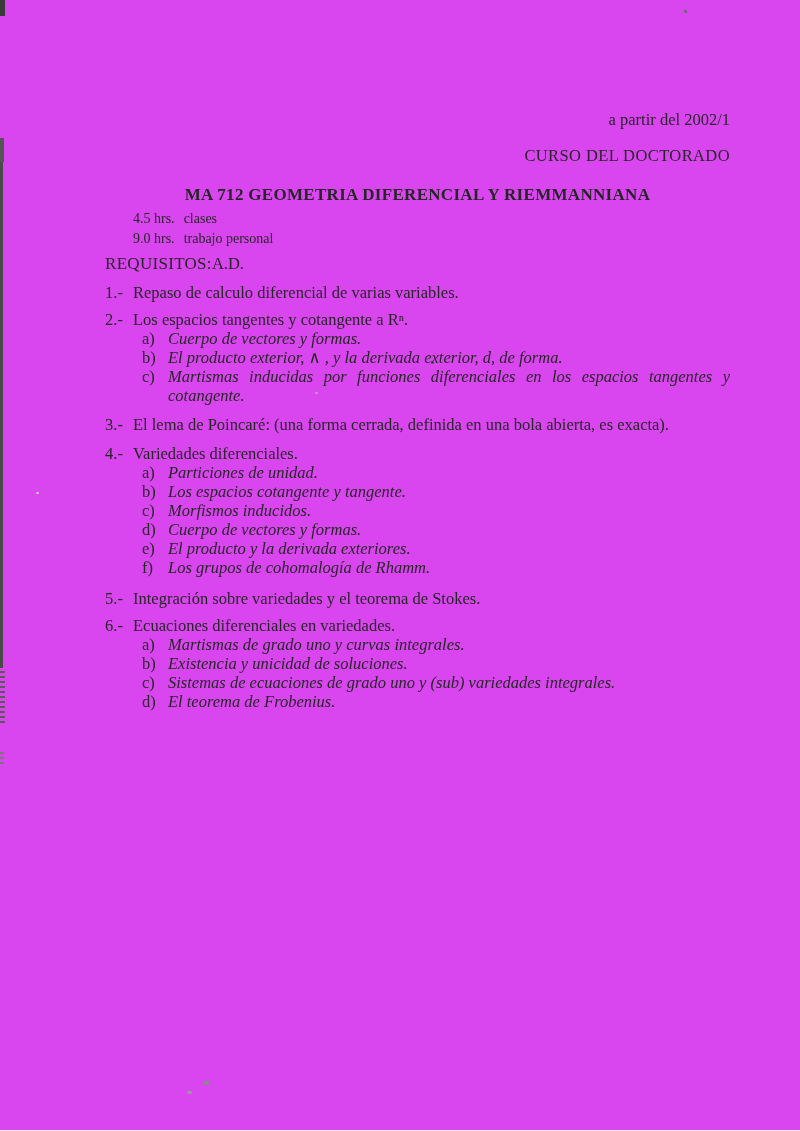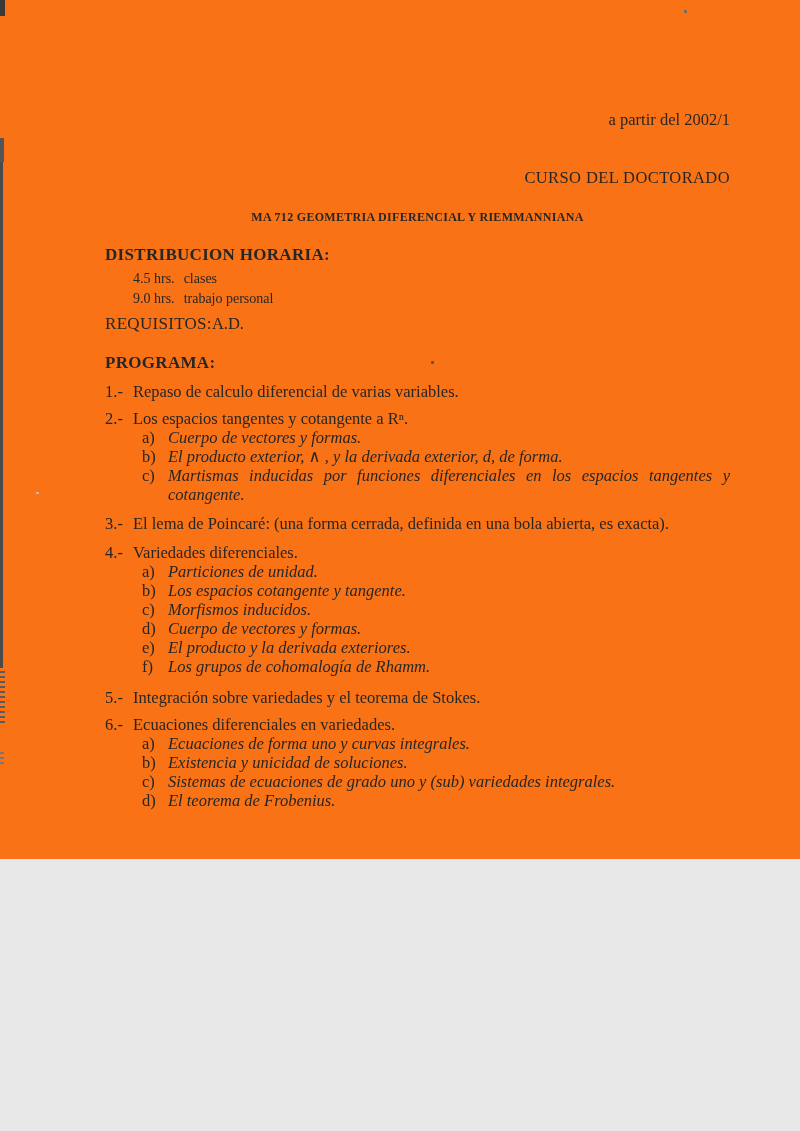--- a/index.html
+++ b/index.html
@@ -1,41 +1,41 @@
 <!DOCTYPE html>
 <html><head>
 <meta charset="utf-8">
 <style>
   * { margin: 0; padding: 0; box-sizing: border-box; }
   html, body { background: #e8e8e8; }
   .page {
     position: relative;
     width: 800px;
-    height: 859px;
+    height: 1130px;
     margin: 0 auto;
-    background: #f97316;
+    background: #d946ef;
     font-family: "Liberation Serif", "DejaVu Serif", serif;
     color: #262626;
     overflow: hidden;
   }
   .content {
     position: absolute;
     left: 105px;
     top: 0;
     width: 625px;
   }
   .line { line-height: 20px; font-size: 16.5px; }
   .right { text-align: right; }
   .date-line { margin-top: 110px; }
-  .curso-line { margin-top: 38px; letter-spacing: 0.4px; }
+  .curso-line { margin-top: 16px; letter-spacing: 0.4px; }
   .title-line {
     margin-top: 18px;
     text-align: center;
     font-weight: bold;
-    font-size: 12px;
+    font-size: 17px;
     line-height: 22px;
     letter-spacing: 0.3px;
   }
   .credits-line { line-height: 22px; }
   .section-heading {
     margin-top: 16px;
     font-weight: bold;
     font-size: 17px;
     line-height: 22px;
     letter-spacing: 0.3px;
@@ -96,35 +96,33 @@
   <div class="artifact dot dot-bottom2"></div>
 
   <div class="content">
 
     <div class="line right date-line">a partir del 2002/1</div>
 
     <div class="line right curso-line">CURSO DEL DOCTORADO</div>
 
     <div class="title-line">MA 712 GEOMETRIA DIFERENCIAL Y RIEMMANNIANA</div>
 
-    <div class="section-heading">DISTRIBUCION HORARIA:</div>
     <div class="dist-list">
       <div class="dist-item">
         <span>4.5 hrs.</span><span class="dist-label">clases</span>
       </div>
       <div class="dist-item">
         <span>9.0 hrs.</span><span class="dist-label">trabajo personal</span>
       </div>
     </div>
 
     <div class="req-line">
       <span class="req-label">REQUISITOS:</span><span class="req-value">A.D.</span>
     </div>
 
-    <div class="section-heading prog-heading">PROGRAMA:</div>
 
     <div class="prog-list">
 
       <div class="pitem">
         <div class="prow">
           <span class="pnum">1.-</span>
           <div class="ptxt">Repaso de calculo diferencial de varias variables.</div>
         </div>
       </div>
 
@@ -192,21 +190,21 @@
         </div>
       </div>
 
       <div class="pitem">
         <div class="prow">
           <span class="pnum">6.-</span>
           <div class="ptxt">Ecuaciones diferenciales en variedades.</div>
         </div>
         <div class="subrow">
           <span class="sletter">a)</span>
-          <div class="stxt">Ecuaciones de forma uno y curvas integrales.</div>
+          <div class="stxt">Martismas de grado uno y curvas integrales.</div>
         </div>
         <div class="subrow">
           <span class="sletter">b)</span>
           <div class="stxt">Existencia y unicidad de soluciones.</div>
         </div>
         <div class="subrow">
           <span class="sletter">c)</span>
           <div class="stxt">Sistemas de ecuaciones de grado uno y (sub) variedades integrales.</div>
         </div>
         <div class="subrow">

